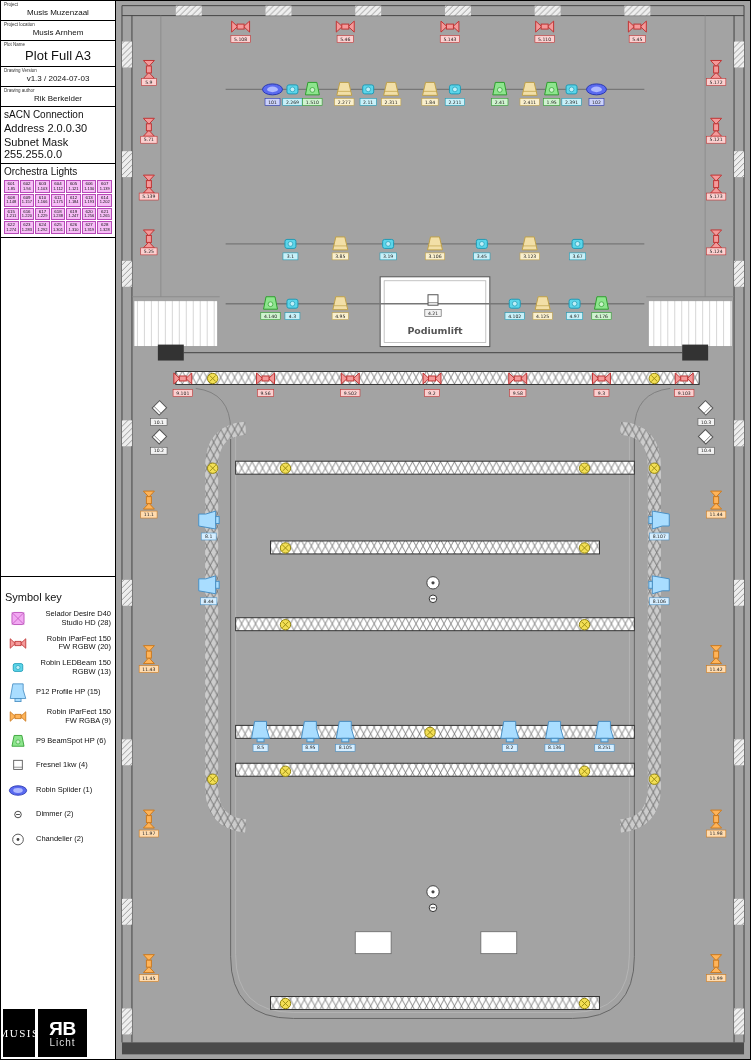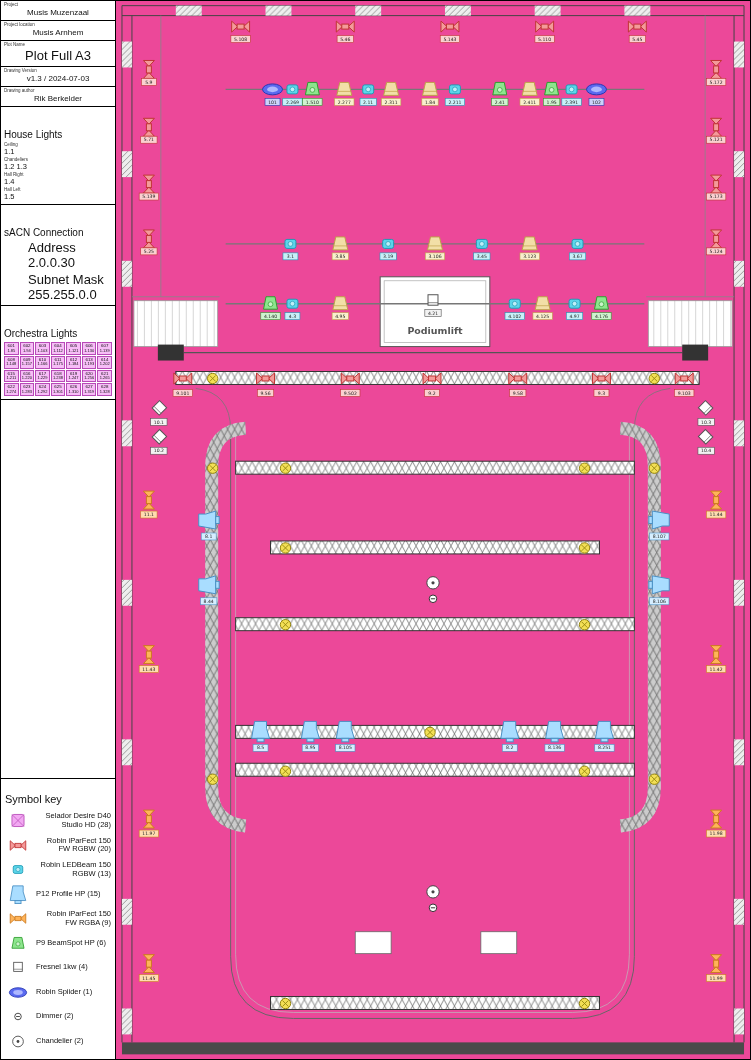--- a/index.html
+++ b/index.html
@@ -1,48 +1,48 @@
 <!DOCTYPE html>
 <html><head>
 <meta charset="utf-8">
 <style>
   html,body{margin:0;padding:0;background:#fff;}
   body{font-family:"Liberation Sans",sans-serif;color:#111;}
   .page{position:relative;width:751px;height:1060px;border:1px solid #000;box-sizing:border-box;
         display:flex;overflow:hidden;background:#fff;}
   
   .sidebar{width:115px;flex:0 0 115px;height:100%;box-sizing:border-box;border-right:1px solid #000;
-           display:flex;flex-direction:column;background:#fff;gap:20px;}
+           display:flex;flex-direction:column;background:#fff;}
   .box{border-bottom:1px solid #000;padding:1px 3px 3px;box-sizing:border-box;}
   .box .lbl{font-size:4.5px;color:#333;}
   .box .val{font-size:8px;text-align:center;margin-top:1px;}
   .field.big .val{font-size:13px;}
   .sec-title{font-size:10px;margin:1px 0 2px;}
   .hl-lbl{font-size:4.5px;color:#333;margin-top:1px;}
   .hl-val{font-size:7.5px;}
-  .sacn-line{font-size:13px;margin-top:2px;margin-left:24px;}
+  .sacn-line{font-size:11px;margin-top:2px;}
   .orc{display:grid;grid-template-columns:repeat(7,1fr);gap:1px;margin-top:3px;}
   .orc-cell{border:1px solid #b74ab7;background:#f7bdf7;text-align:center;line-height:1.05;padding:1px 0;}
   .orc-cell .cid{font-size:4.4px;}
   .orc-cell .cval{font-size:4px;}
   .gap1{height:338px;flex:0 0 auto;}
   .symbol-key{border-top:1px solid #000;padding:12px 4px 0;}
   .sk-title{font-size:11px;margin:2px 0 6px;}
   .sk-item{display:flex;align-items:center;gap:5px;margin-bottom:5.5px;text-align:right;}
   .sk-icon{width:26px;flex:0 0 26px;display:flex;justify-content:center;}
   .sk-label{font-size:7.5px;line-height:1.15;}
   .logos{margin-top:auto;display:flex;gap:3px;padding:2px;align-items:flex-end;}
   .logo{background:#000;color:#fff;display:flex;align-items:center;justify-content:center;}
   .logo-musis{width:32px;height:48px;font-family:"Liberation Serif",serif;font-size:11px;letter-spacing:1.5px;}
   .logo-rb{width:49px;height:48px;flex-direction:column;line-height:1;}
   .logo-rb .rb{font-size:19px;font-weight:bold;}
   .logo-rb .rb .rev{display:inline-block;transform:scaleX(-1);}
   .logo-rb .licht{font-size:10px;letter-spacing:1px;color:#ddd;}
   
-  .plan{flex:1;position:relative;background:#ec4899;}
+  .plan{flex:1;position:relative;background:#a3a3a3;}
   .plan-svg{position:absolute;inset:0;width:100%;height:100%;}
   .plan-svg text{font-family:"DejaVu Sans",sans-serif;}
 </style>
 </head>
 <body>
 
 <div class="page">
 
   <aside class="sidebar">
     <div>
@@ -61,33 +61,20 @@
         <div class="box field ">
           <div class="lbl">Drawing Version</div>
           <div class="val">v1.3 / 2024-07-03</div>
         </div>
         <div class="box field ">
           <div class="lbl">Drawing author</div>
           <div class="val">Rik Berkelder</div>
         </div>
       </div>
 
-    <div class="box">
-      <div class="sec-title">House Lights</div>
-      <div id="hl-rows">
-          <div class="hl-lbl">Ceiling</div>
-          <div class="hl-val">1.1</div>
-          <div class="hl-lbl">Chandeliers</div>
-          <div class="hl-val">1.2 1.3</div>
-          <div class="hl-lbl">Hall Right</div>
-          <div class="hl-val">1.4</div>
-          <div class="hl-lbl">Hall Left</div>
-          <div class="hl-val">1.5</div>
-        </div>
-    </div>
 
     <div class="box">
       <div class="sec-title">sACN Connection</div>
       <div id="sacn-lines">
           <div class="sacn-line">Address 2.0.0.30</div>
           <div class="sacn-line">Subnet Mask 255.255.0.0</div>
         </div>
     </div>
 
     <div class="box">

